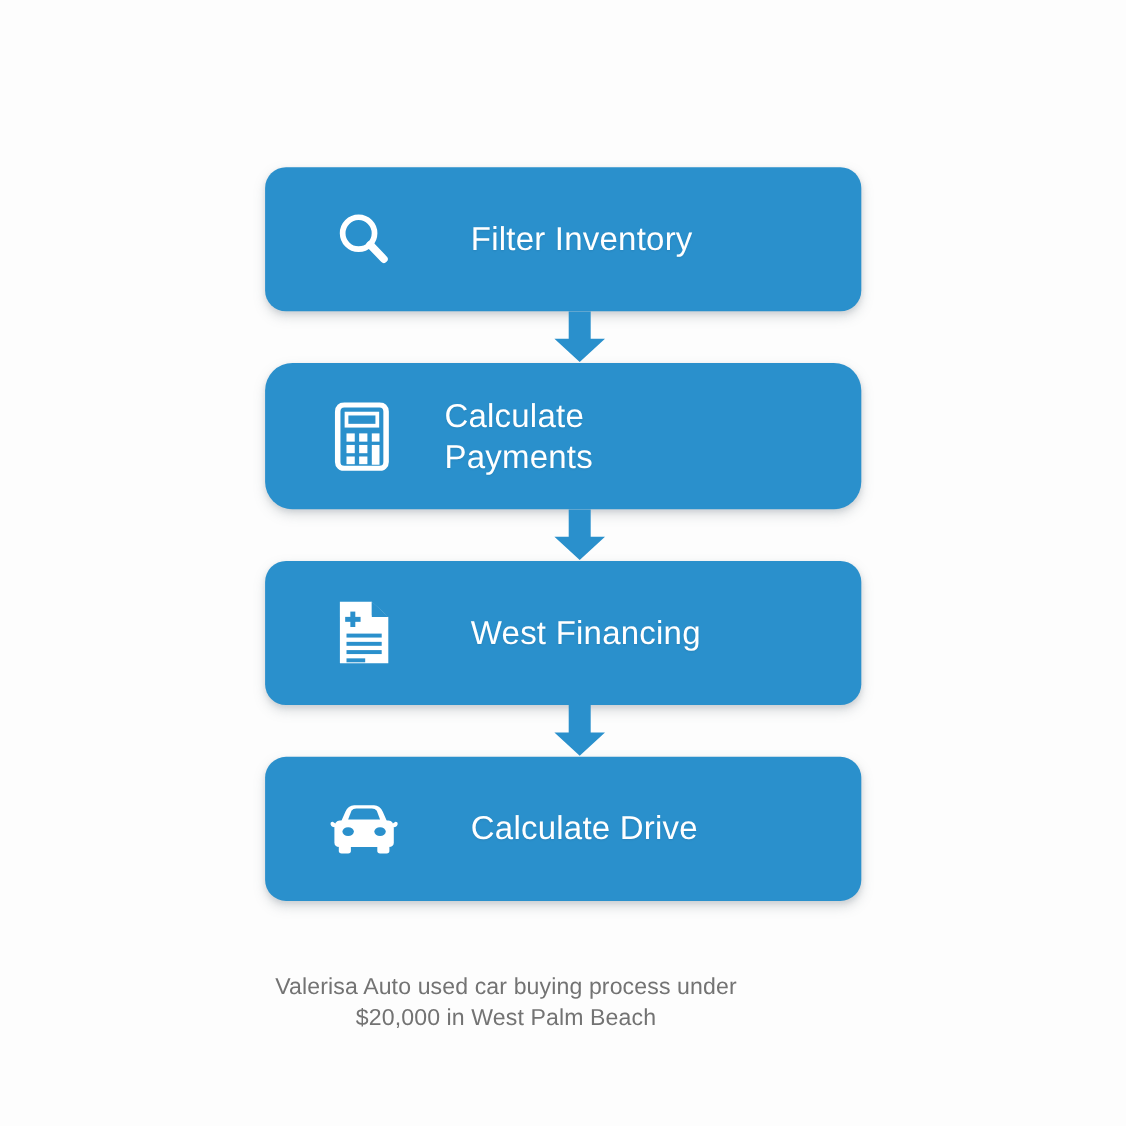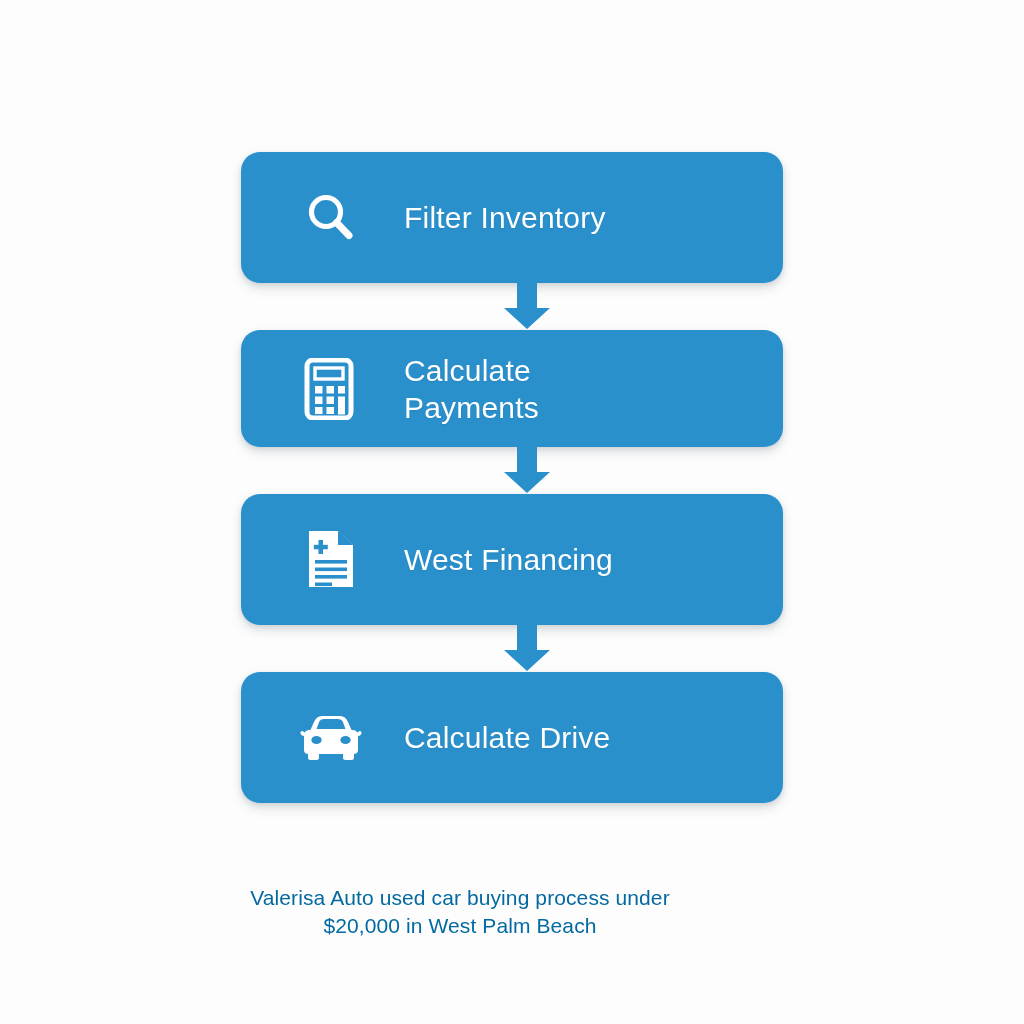--- a/index.html
+++ b/index.html
@@ -34,22 +34,22 @@
     box-sizing: border-box;
     background: #2a90cc;
     border-radius: 19px;
     box-shadow: 0 5px 11px rgba(120,130,140,0.26),
                 0 2px 4px rgba(120,130,140,0.16);
     display: flex;
     align-items: center;
     padding-left: 59px;
   }
 
-  .step-box.h1 { height: 131px; }
-  .step-box.h2 { height: 117px; }
+  .step-box.h1 { height: 131px; gap: 24px; }
+  .step-box.h2 { height: 133px; border-radius: 25px; }
 
   .step-icon {
     width: 62px;
     height: 62px;
     flex: 0 0 62px;
     display: flex;
     align-items: center;
     justify-content: center;
     margin-right: 42px;
   }
@@ -76,21 +76,21 @@
     display: block;
     margin-left: 30px;
   }
 
   .caption {
     position: absolute;
     left: 0;
     top: 884px;
     width: 920px;
     text-align: center;
-    color: #0369a1;
+    color: #737373;
     font-size: 21px;
     line-height: 28px;
     font-weight: 400;
     letter-spacing: 0.1px;
     white-space: pre-line;
   }
 </style>
 </head>
 <body>
 

